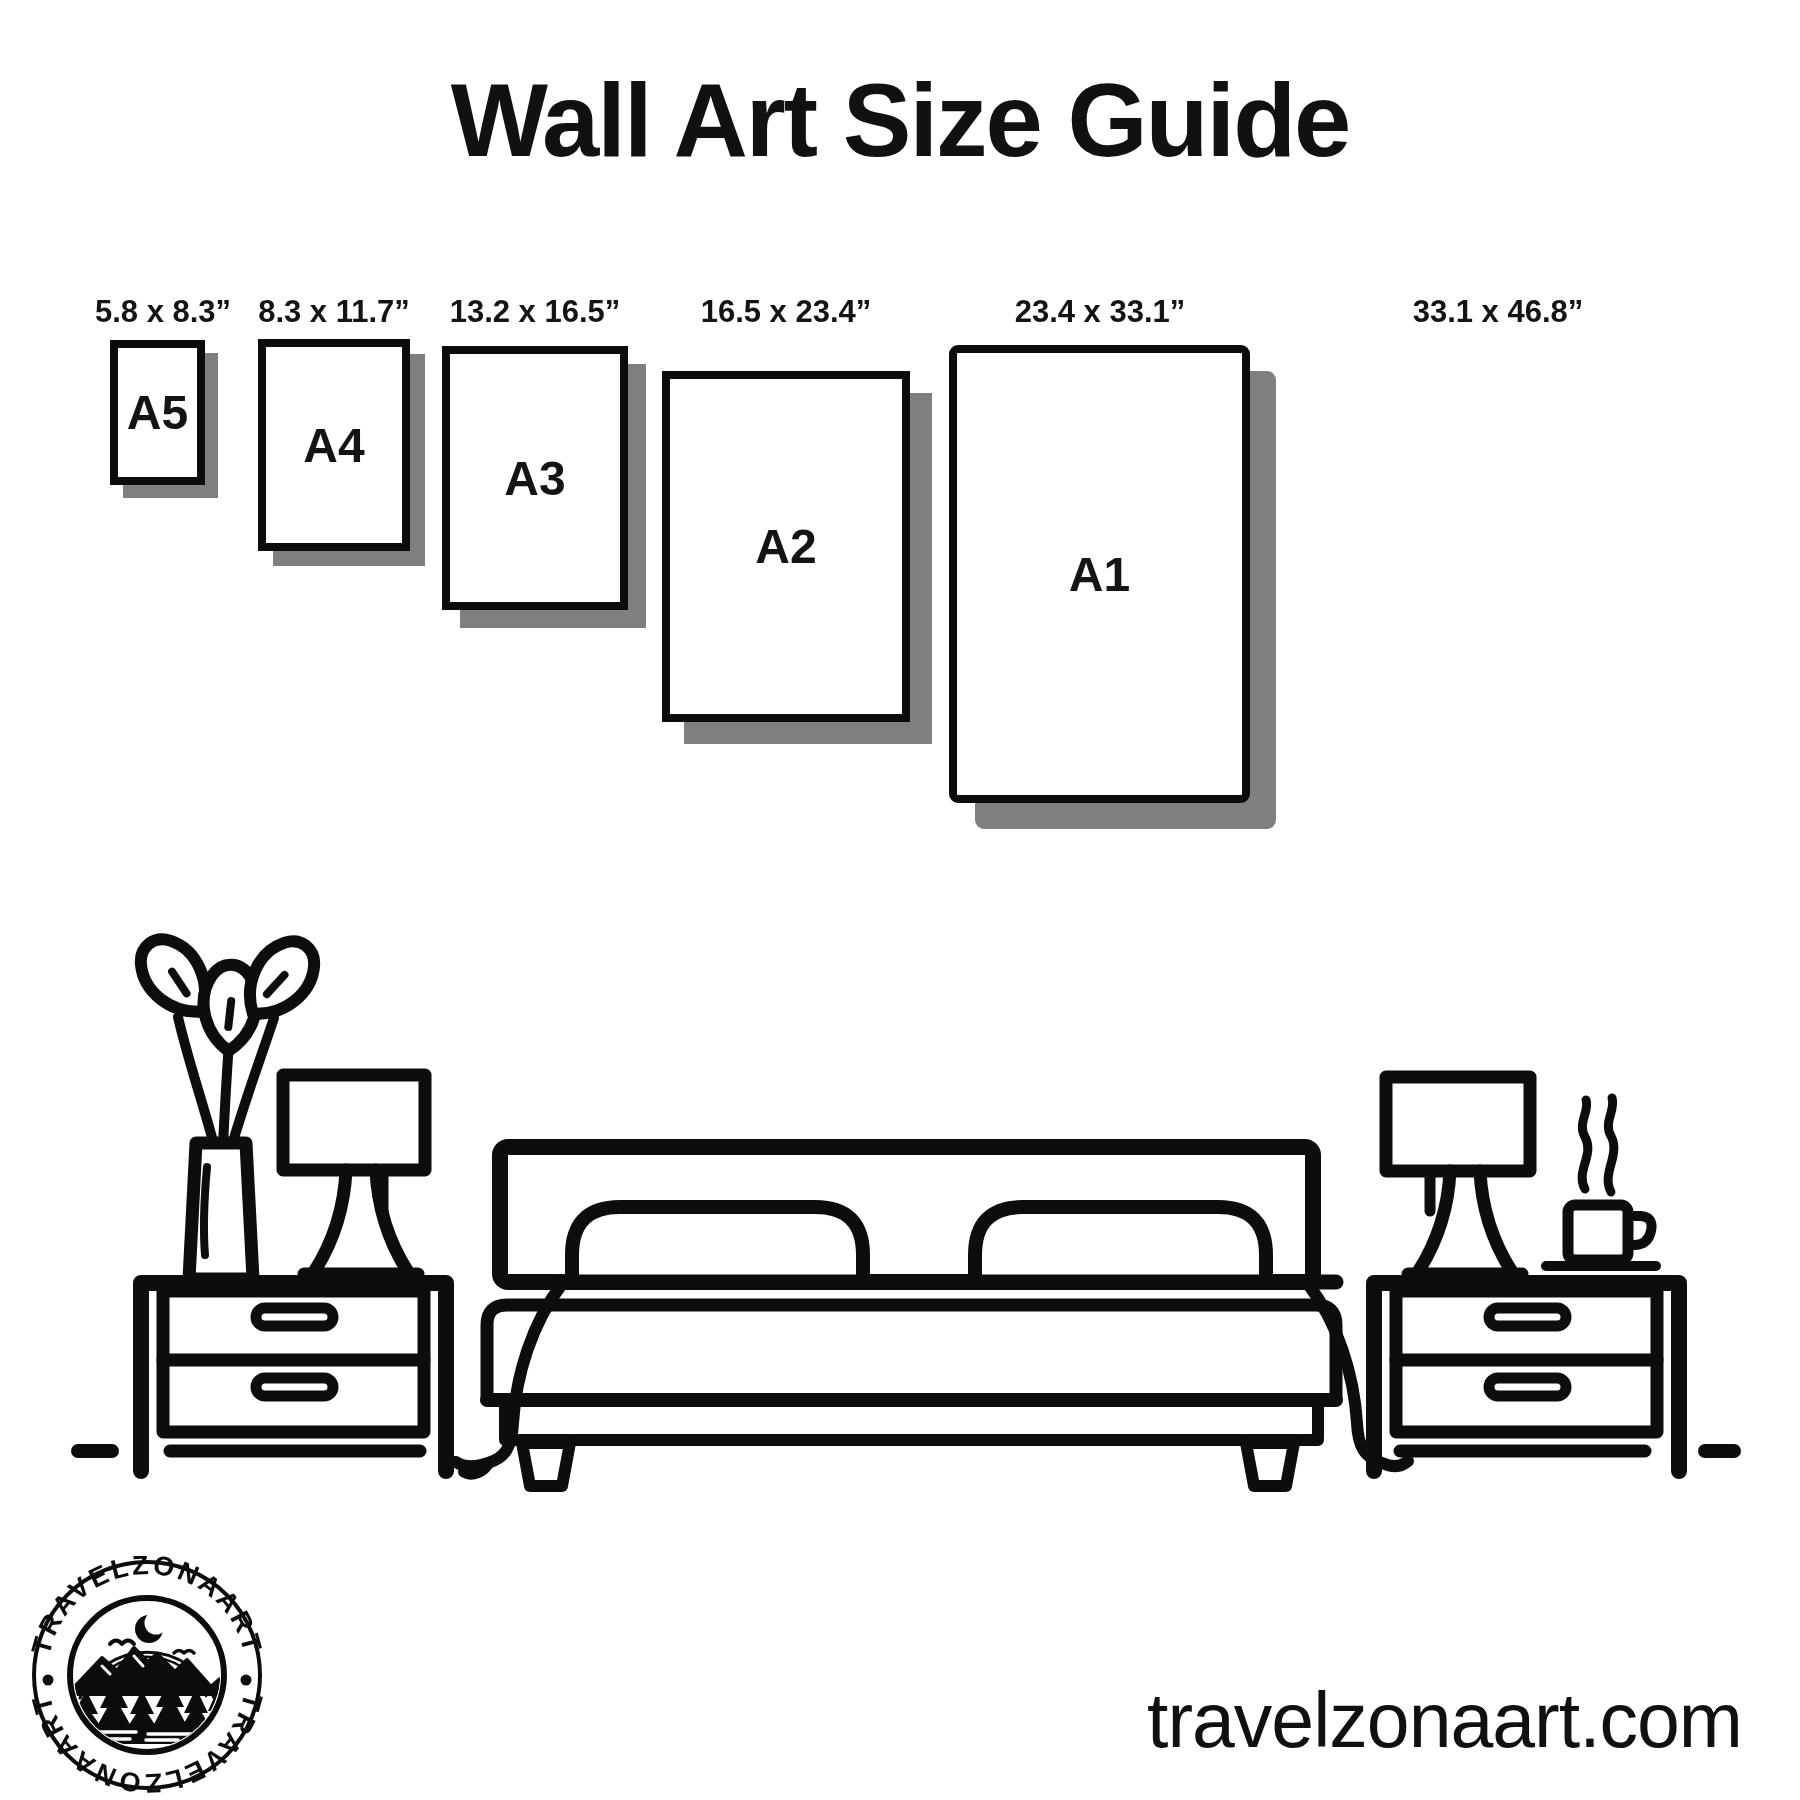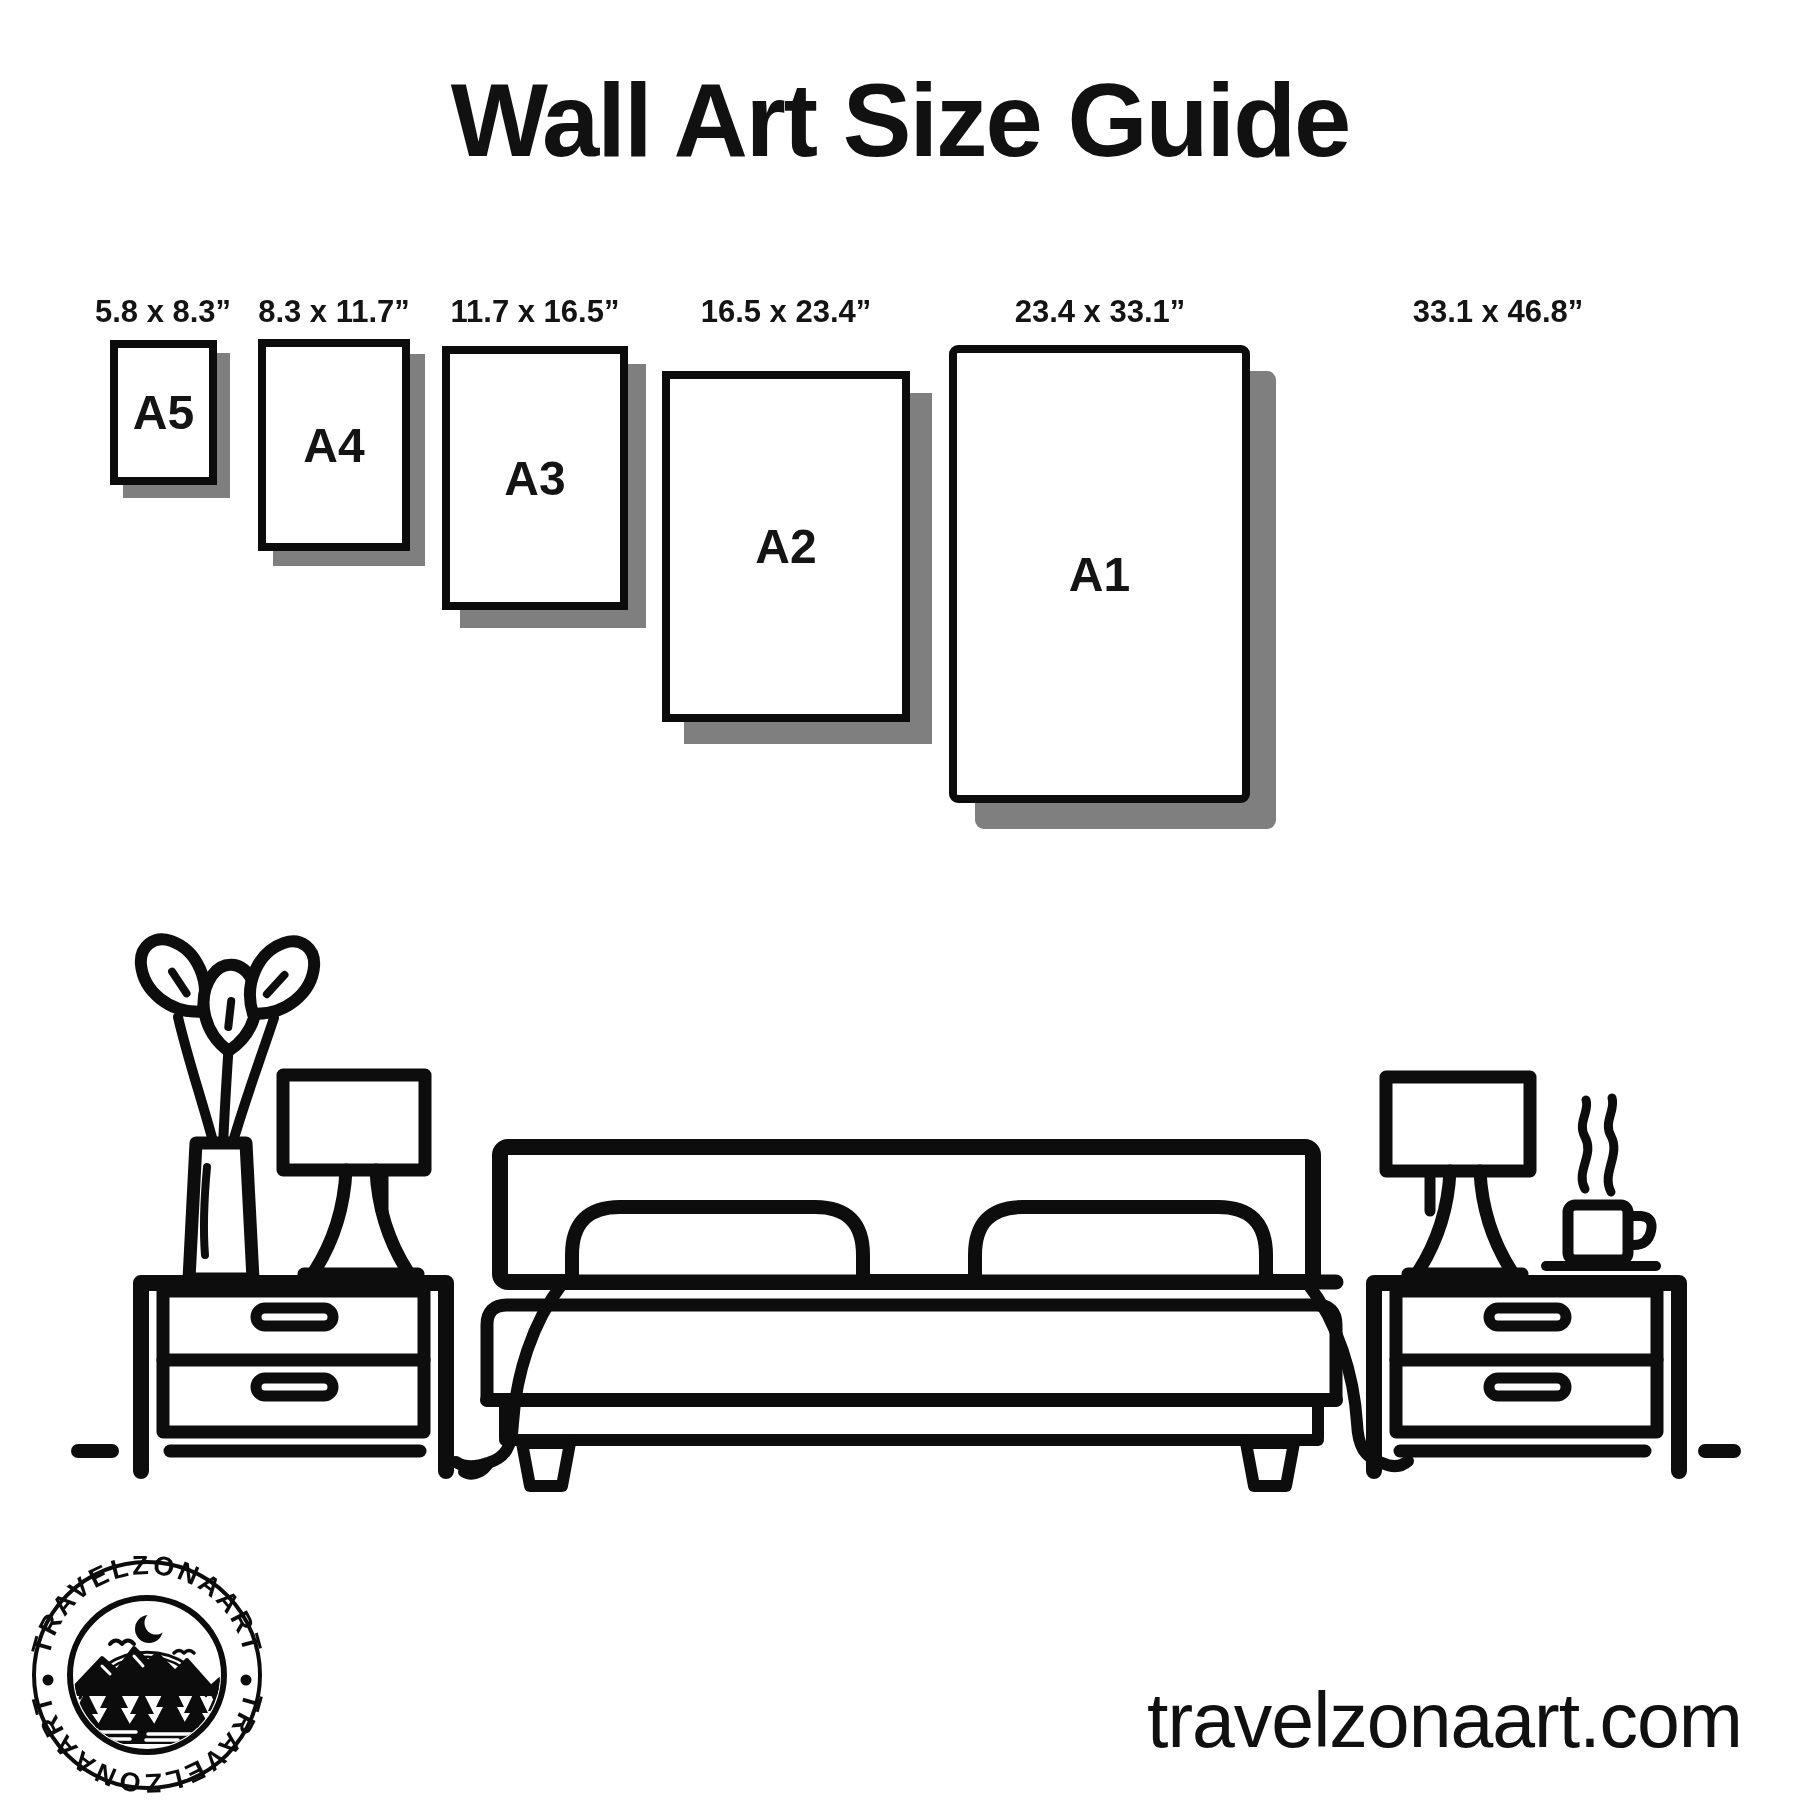--- a/index.html
+++ b/index.html
@@ -15,21 +15,21 @@
   
   .frame{
     position:absolute;background:#ffffff;border:8px solid #0c0c0c;box-sizing:border-box;
     display:flex;align-items:center;justify-content:center;
   }
   .frame .size-name{font-size:48px;font-weight:bold;color:#141414;}
   .dim-label{
     position:absolute;top:294px;width:320px;text-align:center;
     font-size:31px;font-weight:bold;color:#141414;white-space:nowrap;
   }
-  .f-a5{left:110px;top:340px;width:107px;height:145px;box-shadow:13px 13px 0 0 #7f7f7f;}
+  .f-a5{left:110px;top:340px;width:95px;height:145px;box-shadow:13px 13px 0 0 #7f7f7f;}
   .f-a4{left:258px;top:339px;width:152px;height:212px;box-shadow:15px 15px 0 0 #7f7f7f;}
   .f-a3{left:442px;top:346px;width:186px;height:264px;box-shadow:18px 18px 0 0 #7f7f7f;}
   .f-a2{left:662px;top:346px;width:248px;height:351px;box-shadow:22px 22px 0 0 #7f7f7f;margin-top:25px;}
   .f-a1{left:949px;top:345px;width:301px;height:458px;box-shadow:26px 26px 0 0 #7f7f7f;border-radius:9px;}
   .f-a0{left:1305px;top:345px;width:387px;height:603px;box-shadow:30px 32px 0 0 #7f7f7f;}
   .l-a5{left:3px;}   
   .l-a4{left:174px;}
   .l-a3{left:375px;}
   .l-a2{left:626px;}
   .l-a1{left:940px;}
@@ -44,21 +44,21 @@
 </style>
 </head>
 <body>
 
 <div id="canvas">
 
   <div class="title">Wall Art Size Guide</div>
 
   <div class="dim-label l-a5">5.8 x 8.3”</div>
   <div class="dim-label l-a4">8.3 x 11.7”</div>
-  <div class="dim-label l-a3">11.7 x 16.5”</div>
+  <div class="dim-label l-a3">13.2 x 16.5”</div>
   <div class="dim-label l-a2">16.5 x 23.4”</div>
   <div class="dim-label l-a1">23.4 x 33.1”</div>
   <div class="dim-label l-a0">33.1 x 46.8”</div>
 
   <div class="frame f-a5">
     <span class="size-name">A5</span>
   </div>
   <div class="frame f-a4">
     <span class="size-name">A4</span>
   </div>

